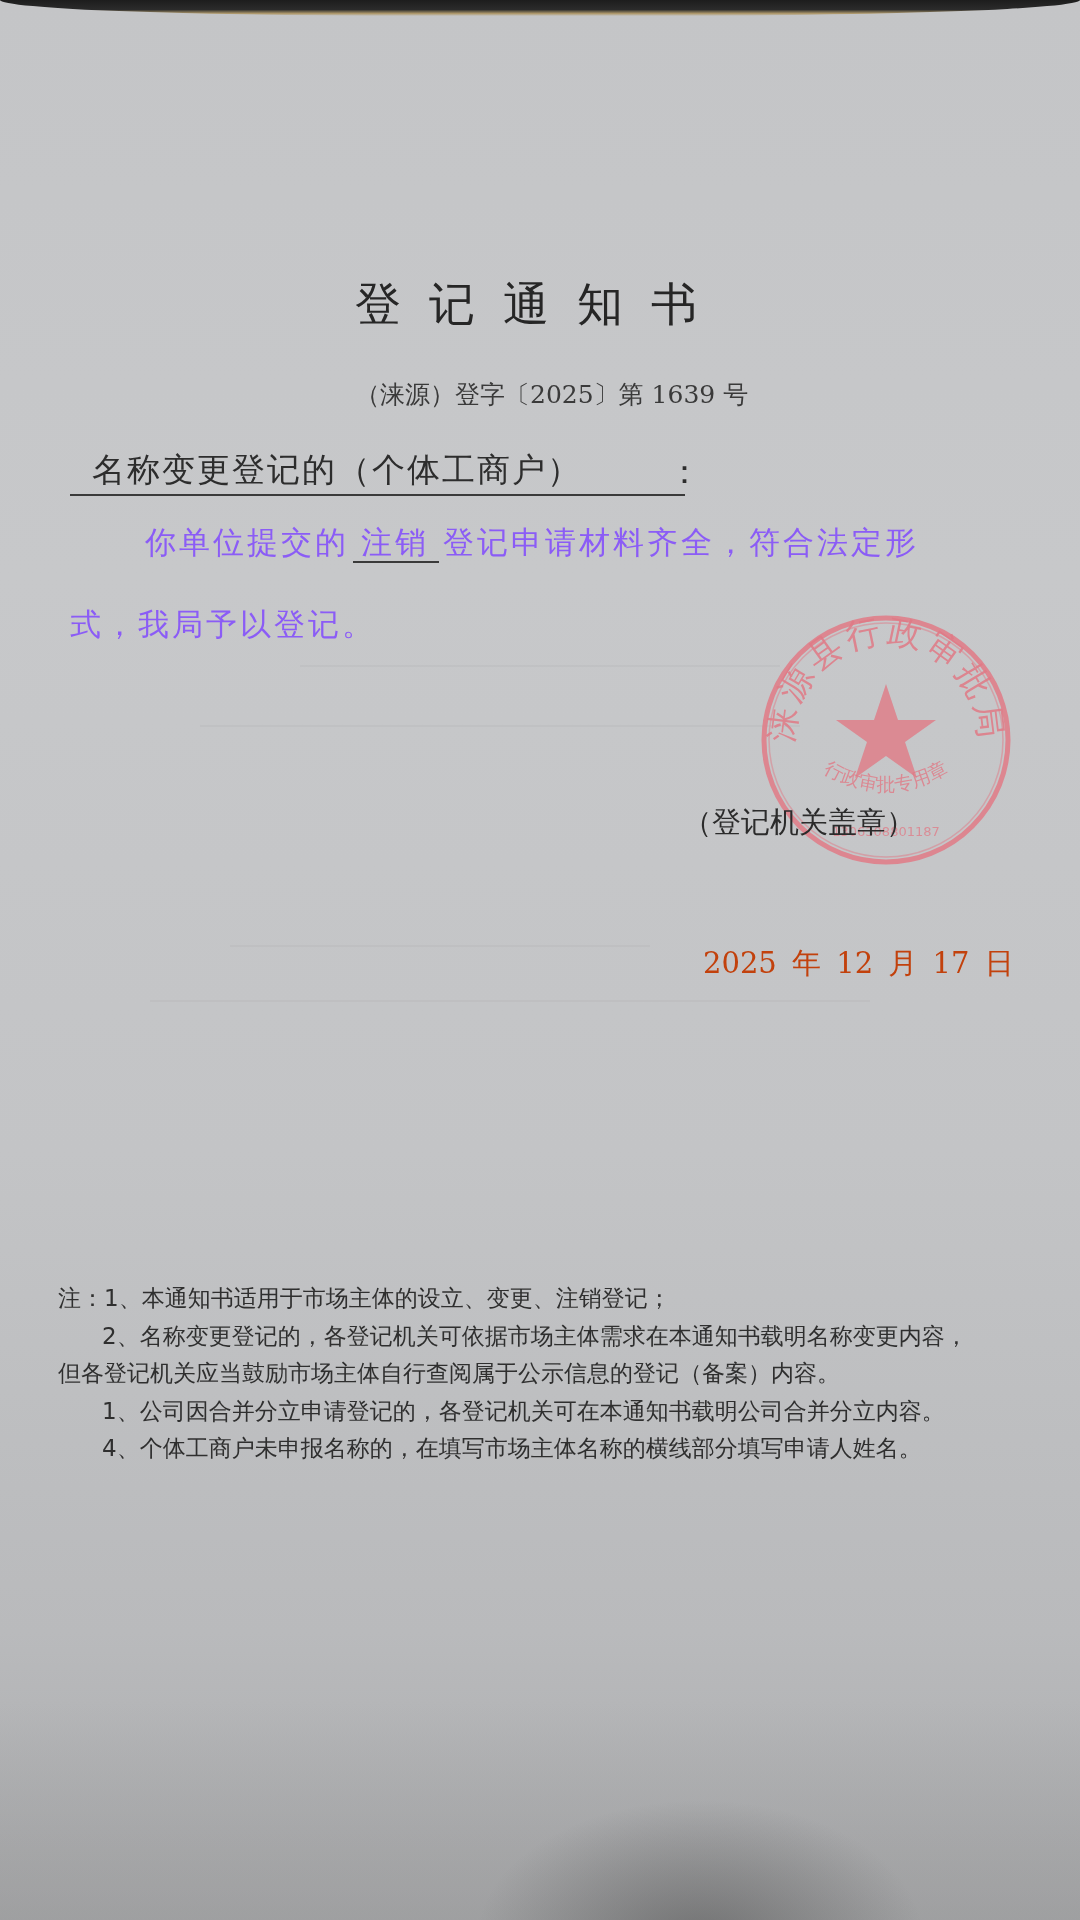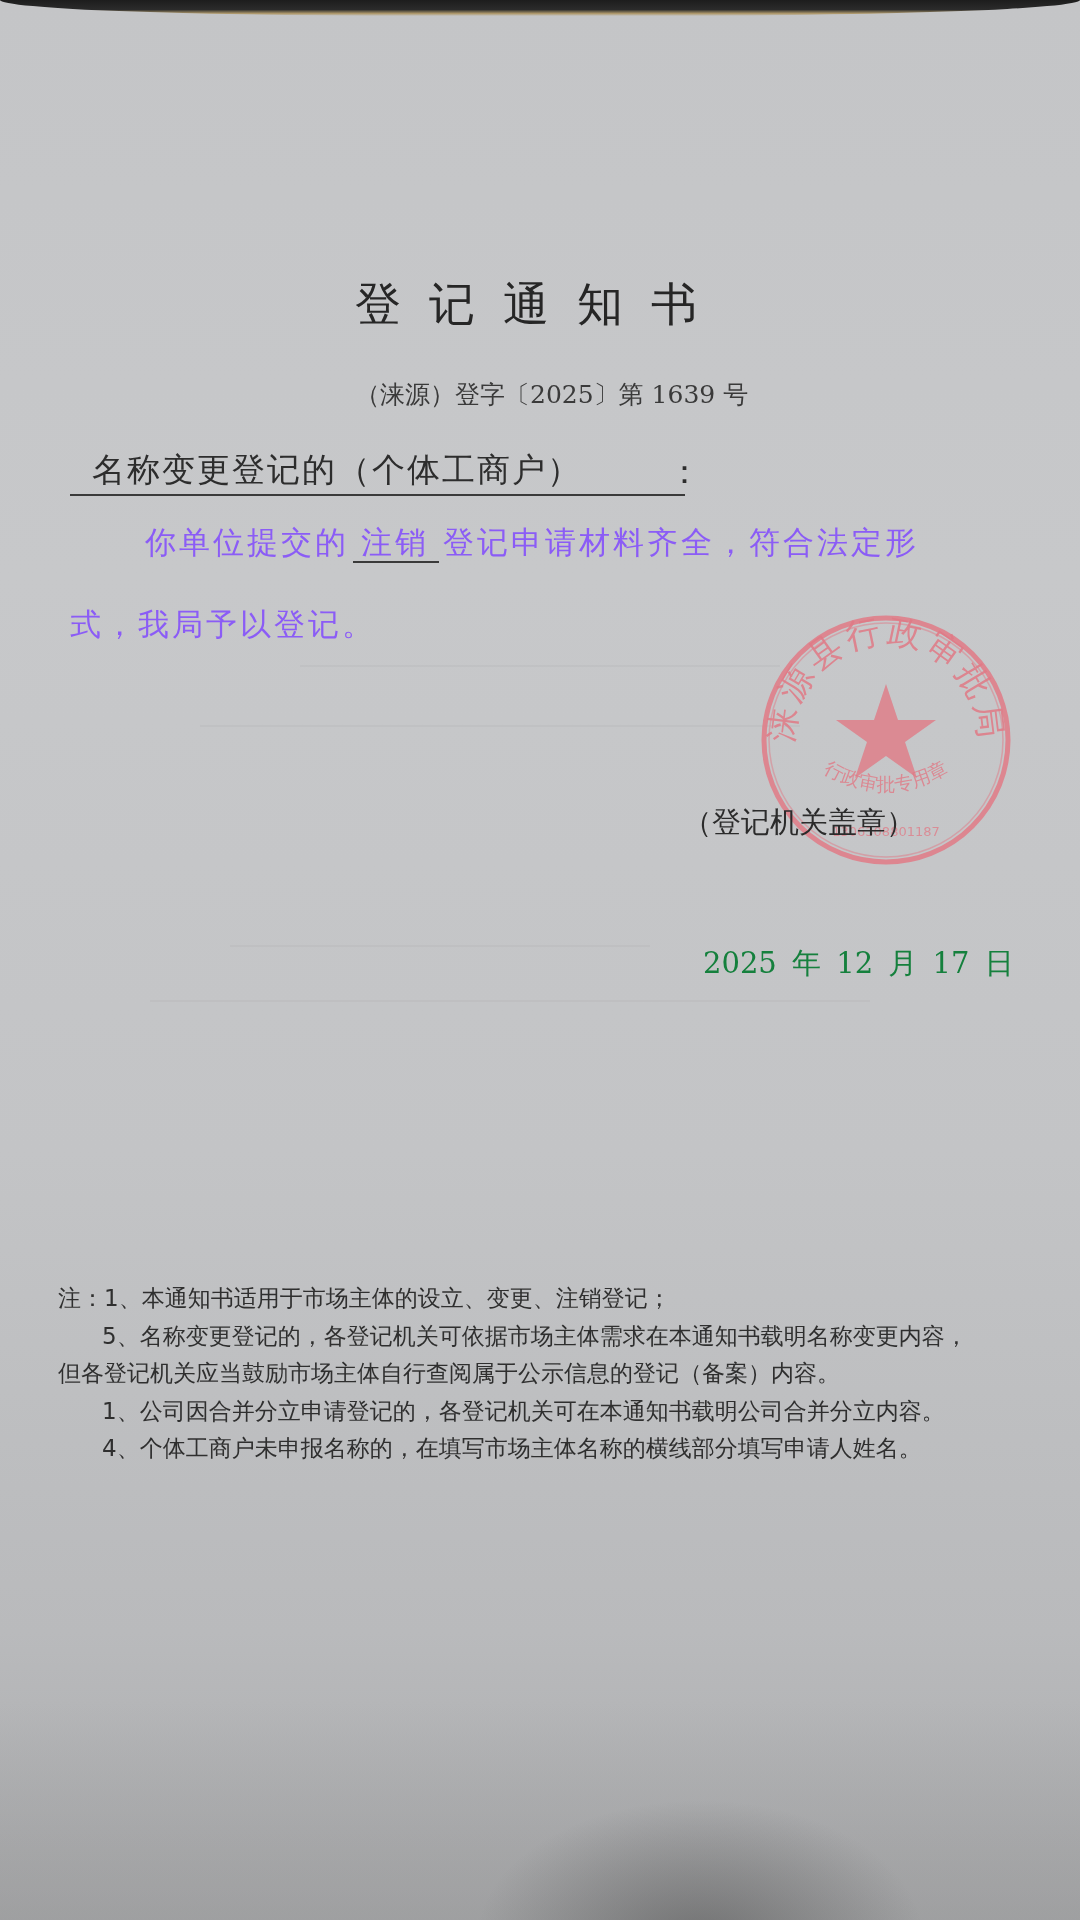--- a/index.html
+++ b/index.html
@@ -40,21 +40,21 @@
   .body-line.l1 { top: 522px; left: 145px; }
   .body-line.l2 { top: 604px; }
   .fill { display: inline-block; border-bottom: 2px solid #3a3a3a; padding: 0 10px 0 8px; margin: 0 4px; line-height: 38px; }
   .seal {
     position: absolute; left: 758px; top: 612px; width: 256px; height: 256px;
   }
   .seal-caption {
     position: absolute; top: 803px; left: 683px; font-size: 29px; white-space: nowrap; color: #2b2b2b; z-index: 2;
   }
   .date {
-    position: absolute; top: 944px; left: 703px; font-size: 29px; white-space: nowrap; color: #15803d; word-spacing: 6px;
+    position: absolute; top: 944px; left: 703px; font-size: 29px; white-space: nowrap; color: #c2410c; word-spacing: 6px;
   }
   .notes {
     position: absolute; top: 1280px; left: 58px; width: 960px;
     font-size: 23px; color: #2f2f2f; font-family: "DejaVu Sans", "Liberation Sans", sans-serif;
   }
   .note-row { height: 37.5px; line-height: 37.5px; white-space: nowrap; }
   .note-row.indent { padding-left: 44px; }
   .ghost { position: absolute; background: rgba(150,150,150,0.10); height: 2px; }
 </style>
 </head>
@@ -97,19 +97,19 @@
   </text>
   <text x="128" y="224" text-anchor="middle" font-family="DejaVu Sans, sans-serif" font-size="13" fill="#e07a86" opacity="0.75">1306308801187</text>
 </svg>
 
 <div class="seal-caption">（登记机关盖章）</div>
 
 <div class="date">2025 年 12 月 17 日</div>
 
 <div class="notes">
   <div class="note-row">注：1、本通知书适用于市场主体的设立、变更、注销登记；</div>
-  <div class="note-row indent">5、名称变更登记的，各登记机关可依据市场主体需求在本通知书载明名称变更内容，</div>
+  <div class="note-row indent">2、名称变更登记的，各登记机关可依据市场主体需求在本通知书载明名称变更内容，</div>
   <div class="note-row">但各登记机关应当鼓励市场主体自行查阅属于公示信息的登记（备案）内容。</div>
   <div class="note-row indent">1、公司因合并分立申请登记的，各登记机关可在本通知书载明公司合并分立内容。</div>
   <div class="note-row indent">4、个体工商户未申报名称的，在填写市场主体名称的横线部分填写申请人姓名。</div>
 </div>
 
 <div class="bottom-shade"></div>
 
 </body></html>

